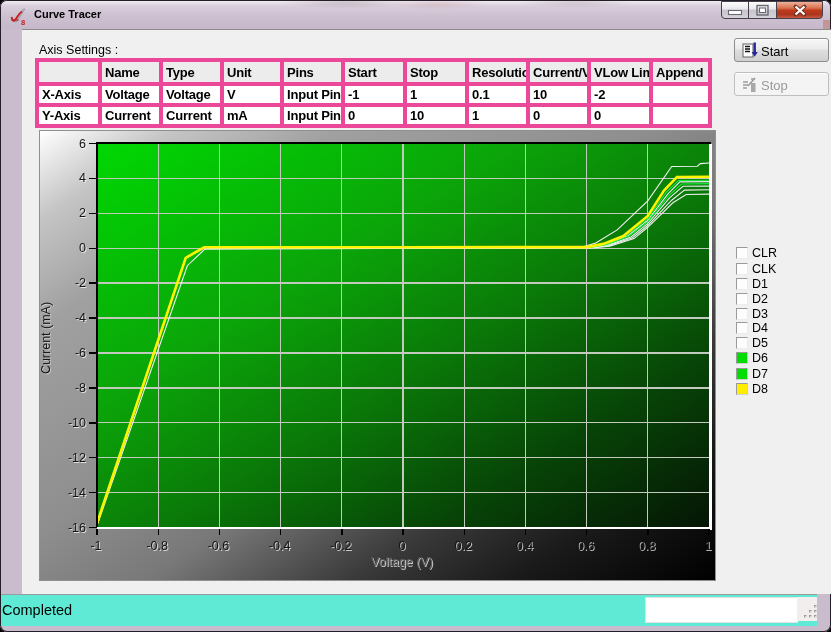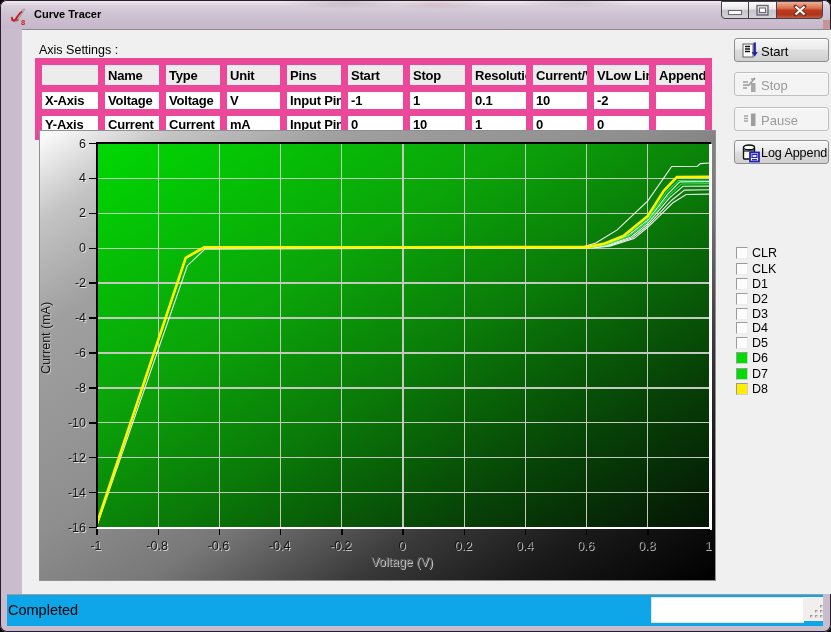--- a/index.html
+++ b/index.html
@@ -10,35 +10,35 @@
 
 #caps{position:absolute;left:720px;top:0px;height:19px;width:104px;}
 .cap{position:absolute;top:0;height:18px;border:1px solid #454049;box-sizing:border-box;}
 #cap-min{left:0;width:28px;border-radius:0 0 0 4px;background:linear-gradient(#fdfdfd 0%,#e8e6ea 45%,#c8c4cc 50%,#d6d2da 100%);}
 #cap-max{left:27px;width:29px;background:linear-gradient(#fdfdfd 0%,#e8e6ea 45%,#c8c4cc 50%,#d6d2da 100%);}
 #cap-close{left:55px;width:47px;border-radius:0 0 4px 0;background:linear-gradient(#eeb09a 0%,#d9714e 38%,#bf3a1c 52%,#ad351d 78%,#c85a43 100%);}
 #client{position:absolute;left:22px;top:29px;width:816px;height:564px;background:#f0f0f0;border-top:1px solid #8b8b8b;}
 
 #axislab{position:absolute;left:17px;top:13px;font-size:12.5px;color:#000;}
 #tbl{position:absolute;left:13px;top:28px;border-collapse:collapse;table-layout:fixed;background:#fff;width:677px;}
-#tbl td{border:7px solid #ec4899;font-weight:bold;font-size:13px;padding:0 0 0 3px;white-space:nowrap;overflow:hidden;color:#000;letter-spacing:-0.2px;}
+#tbl td{border:4px solid #ec4899;font-weight:bold;font-size:13px;padding:0 0 0 3px;white-space:nowrap;overflow:hidden;color:#000;letter-spacing:-0.2px;}
 #tbl tr.hdr td{background:#ececec;height:20px;}
 #tbl tr.row td{background:#fff;height:17px;}
 #tbl{border:2px solid #000;}
 
 #chart{position:absolute;left:17px;top:100px;width:675px;height:449px;border:1px solid #909090;background:linear-gradient(to bottom right,#ffffff 0%,#c4c4c4 10%,#a0a0a0 22%,#8e8e8e 45%,#787878 58%,#3a3a3a 73%,#1a1a1a 85%,#000000 100%);}
 
 .btn{position:absolute;left:712px;width:95px;height:24px;border:1px solid #8e8e8e;border-radius:3px;box-sizing:border-box;background:linear-gradient(#f7f7f7 0%,#ebebeb 45%,#dedede 50%,#d0d0d0 100%);font-size:13px;color:#000;box-shadow:inset 0 1px 0 rgba(255,255,255,0.85);}
 .btn .lab{position:absolute;left:26px;top:4.5px;white-space:nowrap;}
 .bic{position:absolute;left:7px;top:3px;}
 .btn.dis{border-color:#bfbfbf;background:#f4f4f4;color:#9a9a9a;}
 .cb{position:absolute;left:714px;width:12px;height:12px;border-top:1px solid #9a9a9a;border-left:1px solid #9a9a9a;border-right:1px solid #ececec;border-bottom:1px solid #ececec;background:#fdfdfd;box-sizing:border-box;}
 .cblab{position:absolute;left:730px;font-size:12.5px;color:#000000;}
 
-#status{position:absolute;left:7px;top:594px;width:816px;height:31px;background:#0ea5e9;border-top:1px solid #9b9b9b;}
+#status{position:absolute;left:1px;top:594px;width:816px;height:31px;background:#5eead4;border-top:1px solid #9b9b9b;}
 #status .txt{position:absolute;left:1px;top:7px;font-size:14.5px;color:#000;}
 #sfield{position:absolute;left:644px;top:2px;width:152px;height:24px;background:#fff;border:1px solid #e3e3e3;border-right:none;}
 </style>
 </head>
 <body>
 <div id="win">
   <div id="titlebar">
     <svg id="appicon" style="position:absolute;left:9px;top:6px" width="18" height="18">
       <path d="M4,15 L13,2 L15,2 L7,15 Z" fill="#b4b4be" stroke="#8a8a94" stroke-width="0.5"></path>
       <path d="M1.5,10 C2.5,13.5 3.5,15 5.5,12.5 C7.5,10 9,6 12,4.5" stroke="#c32020" stroke-width="1.9" fill="none"></path>
@@ -285,40 +285,20 @@
         <svg class="bic" width="18" height="18">
           <g stroke="#9d9d9d" stroke-width="1.6">
             <path d="M1,6 h5 M1,9 h5 M1,12 h4"></path>
           </g>
           <path d="M13,2 L6,10" stroke="#9d9d9d" stroke-width="1.6" fill="none"></path>
           <rect x="9" y="7" width="4.5" height="9" fill="#a8a8a8"></rect>
           <path d="M9,3 l4,0" stroke="#9d9d9d" stroke-width="1.4"></path>
         </svg>
         <span class="lab">Stop</span>
       </div>
-    <div class="btn dis" id="b-pause" style="top:77px">
-        <svg class="bic" width="18" height="18">
-          <g stroke="#a8a8a8" stroke-width="1.5">
-            <path d="M2,5 h4 M2,7.5 h4 M2,10 h4"></path>
-          </g>
-          <rect x="9" y="2.5" width="4.5" height="12.5" fill="#9d9d9d"></rect>
-        </svg>
-        <span class="lab">Pause</span>
-      </div>
-    <div class="btn" id="b-log" style="top:110px">
-        <svg class="bic" width="19" height="19">
-          <rect x="1.5" y="3" width="11" height="12" rx="1" fill="#fff" stroke="#111" stroke-width="1.4"></rect>
-          <ellipse cx="7" cy="3.4" rx="5.5" ry="2.4" fill="#fff" stroke="#111" stroke-width="1.4"></ellipse>
-          <path d="M2,7 h10" stroke="#111" stroke-width="1.2"></path>
-          <rect x="8" y="8.5" width="9" height="9" fill="#fff" stroke="#2222bb" stroke-width="1.8"></rect>
-          <rect x="10" y="10.5" width="5" height="3" fill="none" stroke="#2222bb" stroke-width="1.2"></rect>
-          <path d="M10,15.7 h5" stroke="#2222bb" stroke-width="1.3"></path>
-        </svg>
-        <span class="lab" style="letter-spacing:-0.1px;font-size:12.6px;top:5px">Log Append</span>
-      </div>
     <div class="cb" style="top:217px"></div>
       <div class="cblab" style="top:216px">CLR</div>
     <div class="cb" style="top:233px"></div>
       <div class="cblab" style="top:232px">CLK</div>
     <div class="cb" style="top:248px"></div>
       <div class="cblab" style="top:247px">D1</div>
     <div class="cb" style="top:263px"></div>
       <div class="cblab" style="top:262px">D2</div>
     <div class="cb" style="top:278px"></div>
       <div class="cblab" style="top:277px">D3</div>

